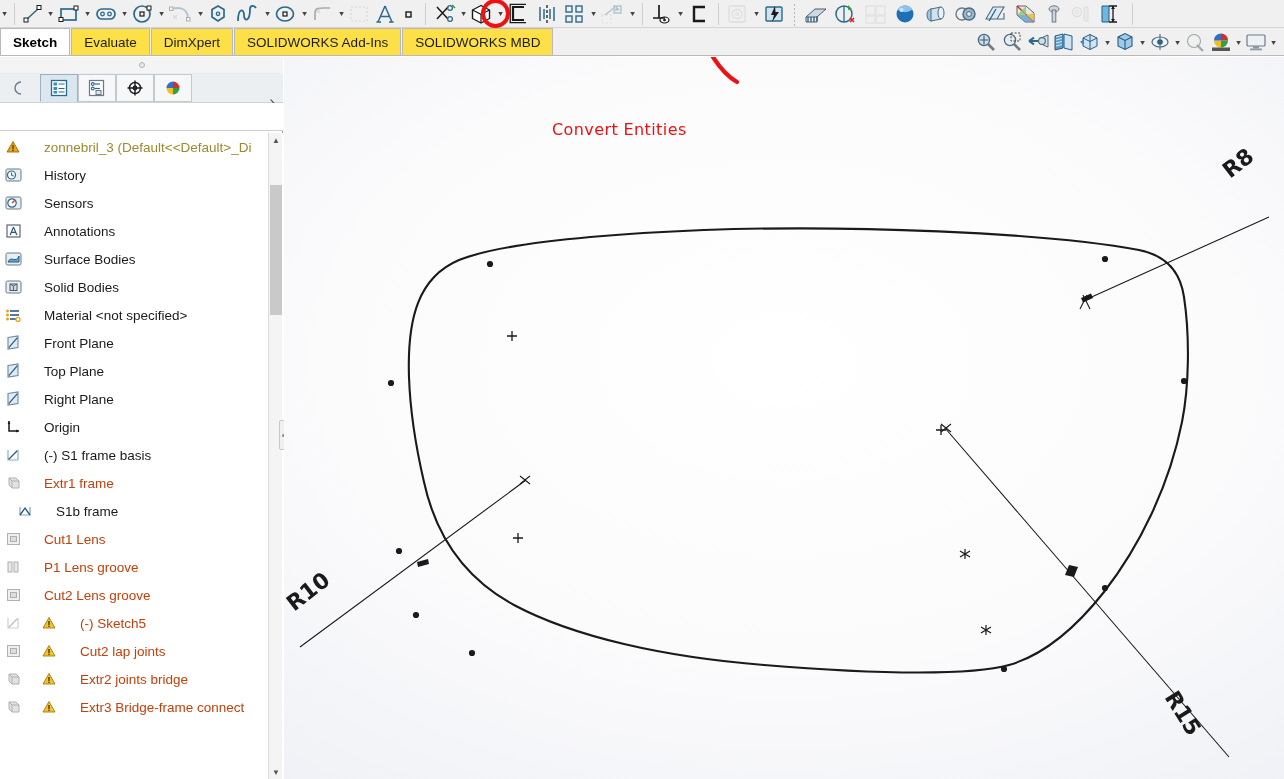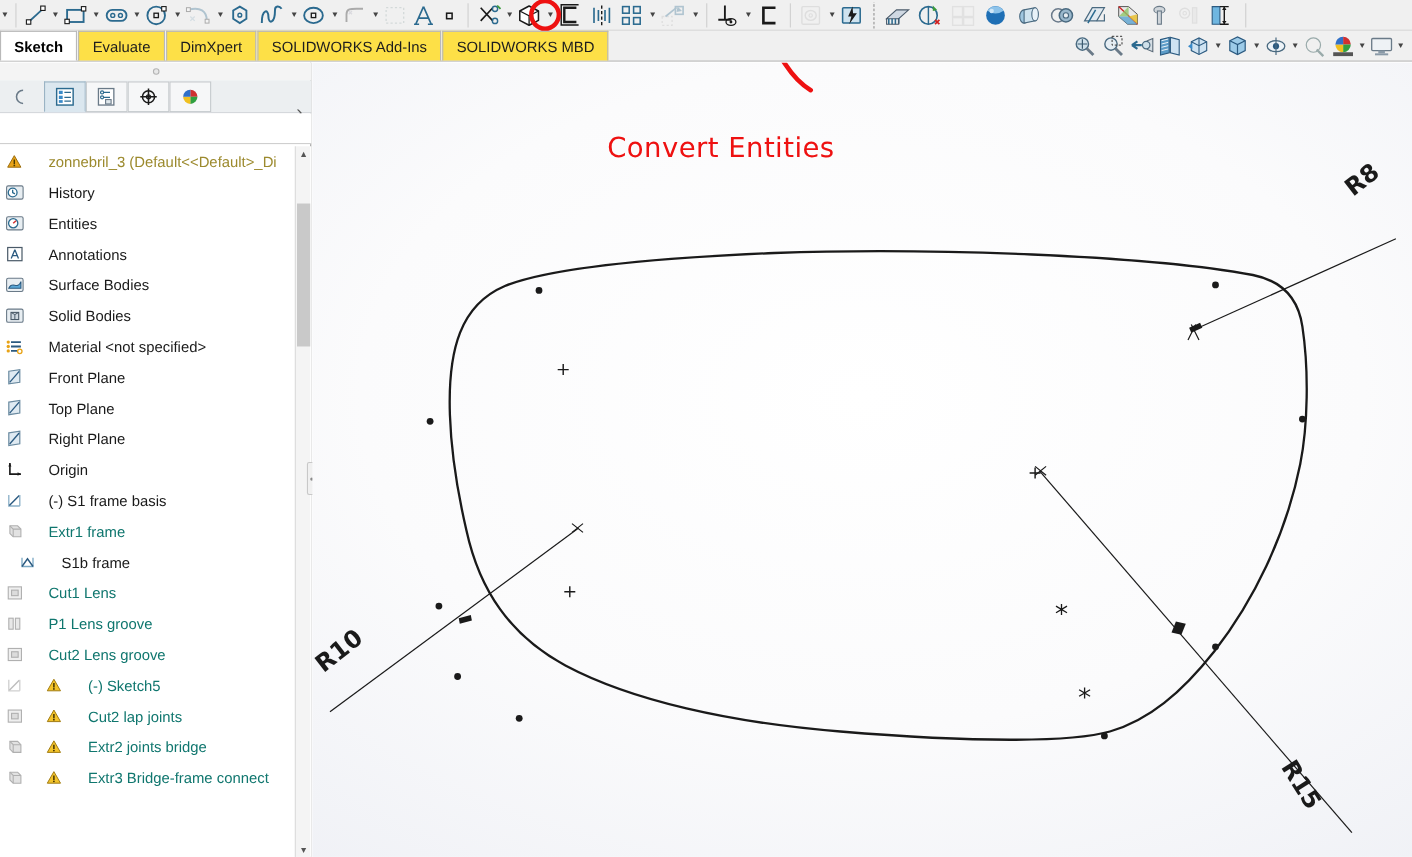--- a/index.html
+++ b/index.html
@@ -104,21 +104,21 @@
   .tree {
     position: absolute; left: 0; top: 76px; width: 283px; height: 646px;
     overflow: hidden; background: #fff;
   }
   .trow {
     height: 28px; display: flex; align-items: center;
     padding-left: 4px; font-size: 13.5px; color: #1a1a1a; white-space: nowrap; gap: 16px;
   }
   .trow .tlabel { margin-left: 6px; }
   .trow.root .tlabel { color: #9c8a2e; }
-  .trow.suppressed .tlabel { color: #0f766e; }
+  .trow.suppressed .tlabel { color: #c2410c; }
   .trow.indent { padding-left: 16px; }
   .ticon { width: 18px; height: 18px; flex: 0 0 18px; display: inline-flex; align-items: center; justify-content: center; }
   .warn { width: 16px; flex: 0 0 16px; margin-left: 4px; display: inline-flex; }
 
   .vscroll {
     position: absolute; right: 0; top: 76px; width: 14px; height: 646px;
     background: #f4f4f4; border-left: 1px solid #dcdcdc;
   }
   .vthumb { position: absolute; left: 1px; top: 52px; width: 12px; height: 130px; background: #c9c9c9; }
   .vcap { position: absolute; left: 0; width: 14px; height: 14px; display:flex; align-items:center; justify-content:center; font-size:8px; color:#555; }
@@ -131,21 +131,21 @@
   .splitter-grip i { width: 3px; height: 3px; border-radius: 50%; background: #8a8a8a; display: block; }
 
   
   .graphics {
     position: absolute; left: 284px; top: 57px; width: 1000px; height: 722px;
     background: radial-gradient(ellipse 120% 110% at 50% 42%, #ffffff 0%, #fbfbfc 38%, #eceef4 78%, #e3e6ee 100%);
     overflow: hidden;
   }
   .annot {
     position: absolute; color: #ee1111;
-    font-family: "DejaVu Sans", sans-serif; font-size: 25px; letter-spacing: .4px;
+    font-family: "DejaVu Sans", sans-serif; font-size: 16px; letter-spacing: .4px;
   }
 </style>
 </head>
 <body>
 
 <div id="app">
 
   <div class="cmdbar">
 
     <span class="caret"></span>
@@ -599,21 +599,21 @@
       </div>
 
       <div class="trow">
         <span class="ticon">
           <svg width="17" height="16" viewBox="0 0 17 16">
               <rect x="1" y="2" width="15" height="12" rx="1.5" fill="#e8eef2" stroke="#6a7a88" stroke-width="1"></rect>
               <circle cx="7" cy="8" r="4.2" fill="#fff" stroke="#2b6a8f" stroke-width="1.2"></circle>
               <path d="M7 8 L9.6 5.6" stroke="#d03030" stroke-width="1.3"></path>
             </svg>
         </span>
-        <span class="tlabel">Entities</span>
+        <span class="tlabel">Sensors</span>
       </div>
 
       <div class="trow">
         <span class="ticon">
           <svg width="17" height="16" viewBox="0 0 17 16">
               <rect x="2" y="2" width="13" height="12" fill="#fff" stroke="#4a5a68" stroke-width="1.1"></rect>
               <path d="M8.5 4 L5.2 12 M8.5 4 L11.8 12 M6.4 9.4 L10.6 9.4" stroke="#2b5a80" stroke-width="1.2" fill="none"></path>
             </svg>
         </span>
         <span class="tlabel">Annotations</span>

